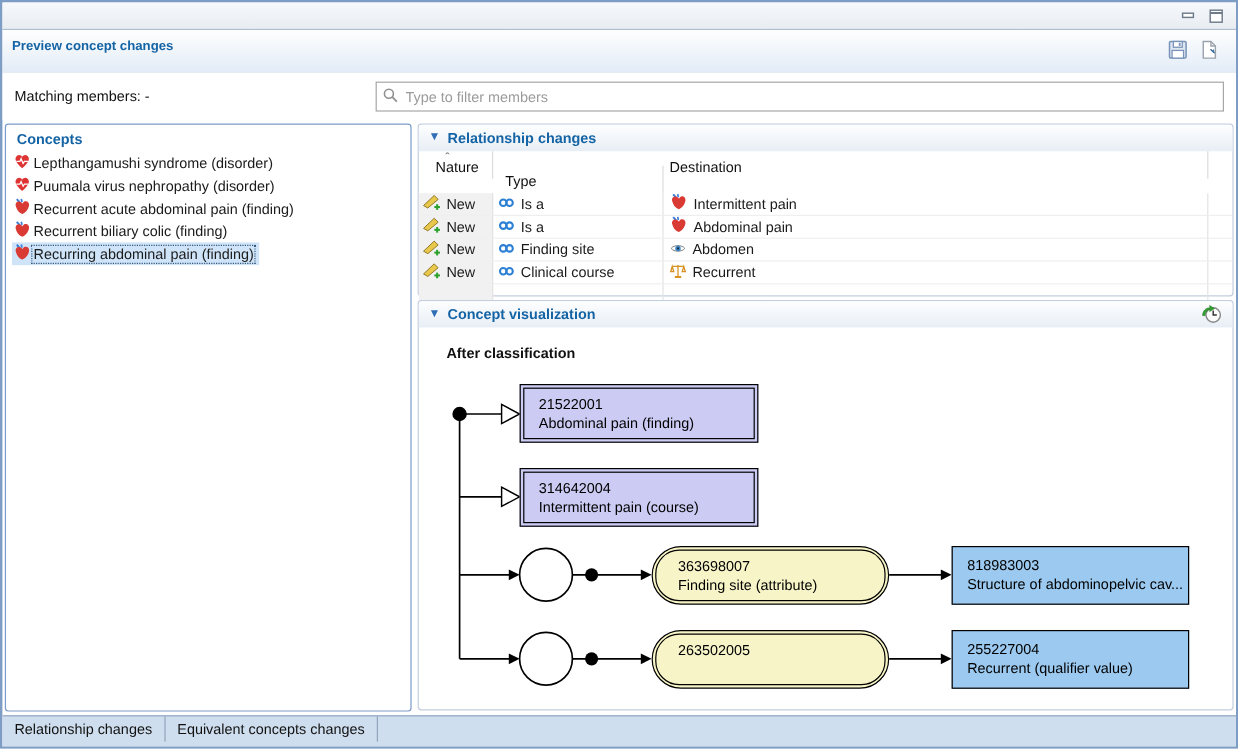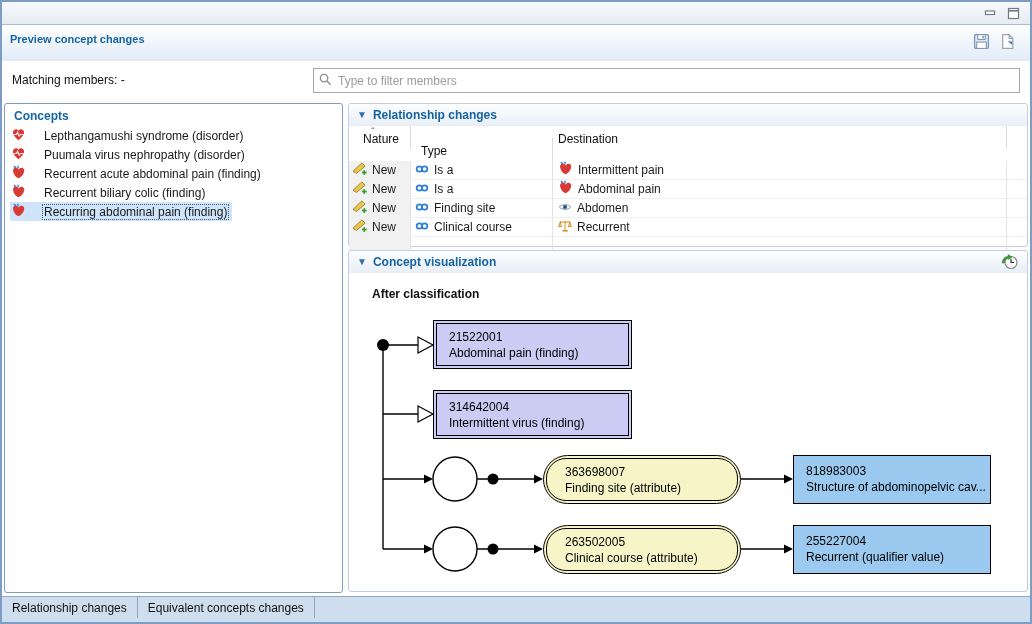--- a/index.html
+++ b/index.html
@@ -47,21 +47,21 @@
   .sectionbar {
     height:22px; display:flex; align-items:center; gap:6px; padding:0 8px;
     background:linear-gradient(180deg,#fdfeff,#e8eef6);
     border-radius:3px 3px 0 0; position:relative;
   }
   .tri { color:#2f6db6; font-size:10px; line-height:10px; cursor:pointer; }
   .sectiontitle { font-weight:bold; color:#1464a5; }
   .conceptstitle { font-weight:bold; color:#1464a5; padding:5px 0 3px 9px; }
   
   .clist { padding-left:5px; }
-  .crow { display:flex; width:max-content; align-items:center; gap:16px; height:19px; padding:0 3px 0 1px; cursor:default; }
+  .crow { display:flex; width:max-content; align-items:center; gap:0; height:19px; padding:0 3px 0 1px; cursor:default; }
   .crow .lbl { border:1px solid transparent; padding:0 1px; white-space:nowrap; }
   .crow.sel { background:#cfe4f8; }
   .crow.sel .lbl { border:1px dotted #35597f; }
   
   .rtable { display:grid; grid-template-columns:62px 142px 454px 1fr; }
   .rtable .th {
     height:23px; display:flex; align-items:flex-end; padding-bottom:3px;
     border-right:1px solid #dcdcdc; position:relative; color:#111;
   }
   .rtable .th.c1 { padding-left:14px; }
@@ -420,33 +420,32 @@
 
       <div class="node node-parent n-parent1">
         <div class="inner">
           <div class="nline">21522001</div>
           <div class="nline">Abdominal pain (finding)</div>
         </div>
       </div>
       <div class="node node-parent n-parent2">
         <div class="inner">
           <div class="nline">314642004</div>
-          <div class="nline">Intermittent virus (finding)</div>
+          <div class="nline">Intermittent pain (course)</div>
         </div>
       </div>
       <div class="node node-attr n-attr1">
         <div class="inner">
           <div class="nline">363698007</div>
           <div class="nline">Finding site (attribute)</div>
         </div>
       </div>
       <div class="node node-attr n-attr2">
         <div class="inner">
           <div class="nline">263502005</div>
-          <div class="nline">Clinical course (attribute)</div>
         </div>
       </div>
       <div class="node node-value n-value1">
         <div class="nline">818983003</div>
         <div class="nline">Structure of abdominopelvic cav...</div>
       </div>
       <div class="node node-value n-value2">
         <div class="nline">255227004</div>
         <div class="nline">Recurrent (qualifier value)</div>
       </div>

